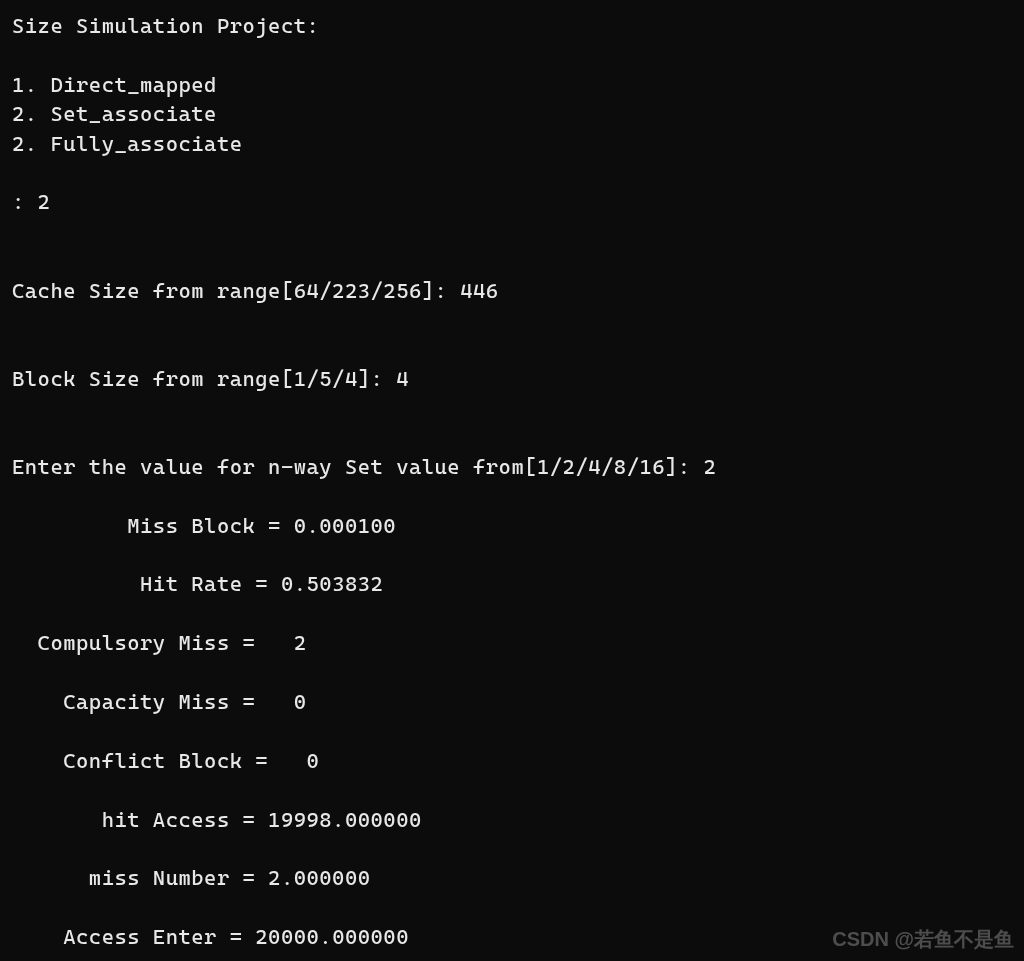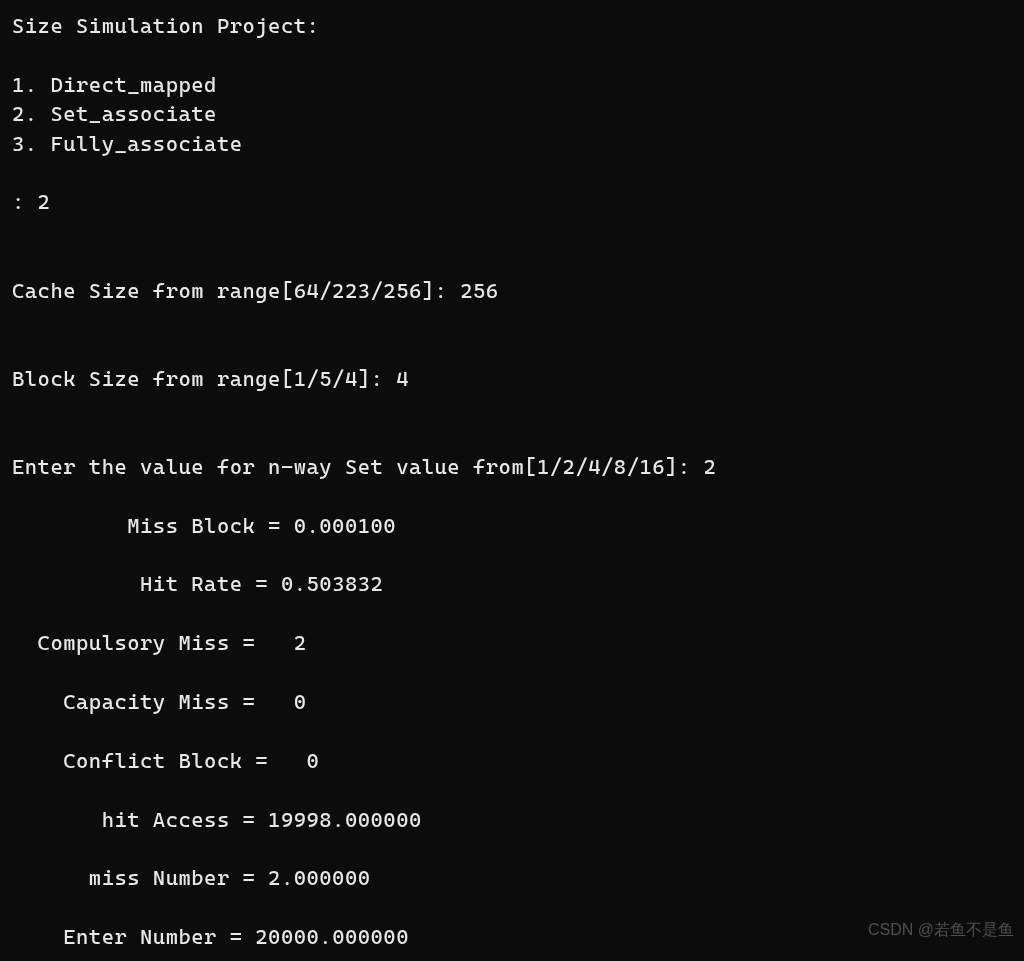--- a/index.html
+++ b/index.html
@@ -18,41 +18,42 @@
       height: 961px;
       overflow: hidden;
       position: relative;
     }
     .terminal {
       white-space: pre;
       letter-spacing: 0.5px;
     }
     .watermark {
       position: absolute;
-      bottom: 20px;
+      bottom: 8px;
       right: 10px;
       color: rgba(200, 200, 200, 0.35);
-      font-size: 16px;
+      font-size: 20px;
       font-family: Arial, sans-serif;
       letter-spacing: 0;
+      font-weight: bold;
     }
   </style>
 </head>
 <body>
 
 <div class="terminal"><span>Size Simulation Project:</span>
 
 <span>1. Direct_mapped</span>
 <span>2. Set_associate</span>
-<span>3. Fully_associate</span>
+<span>2. Fully_associate</span>
 
 <span>: </span><span>2</span>
 
 
-<span>Cache Size from range[64/223/256]: </span><span>256</span>
+<span>Cache Size from range[64/223/256]: </span><span>446</span>
 
 
 <span>Block Size from range[1/5/4]: </span><span>4</span>
 
 
 <span>Enter the value for n-way Set value from[1/2/4/8/16]: </span><span>2</span>
 
 <span>         Miss Block = </span><span>0.000100</span>
 
 <span>          Hit Rate = </span><span>0.503832</span>
@@ -60,15 +61,15 @@
 <span>  Compulsory Miss =   </span><span>2</span>
 
 <span>    Capacity Miss =   </span><span>0</span>
 
 <span>    Conflict Block =   </span><span>0</span>
 
 <span>       hit Access = </span><span>19998.000000</span>
 
 <span>      miss Number = </span><span>2.000000</span>
 
-<span>    Enter Number = </span><span>20000.000000</span></div>
+<span>    Access Enter = </span><span>20000.000000</span></div>
 
 <div class="watermark">CSDN @若鱼不是鱼</div>
 
 </body></html>

